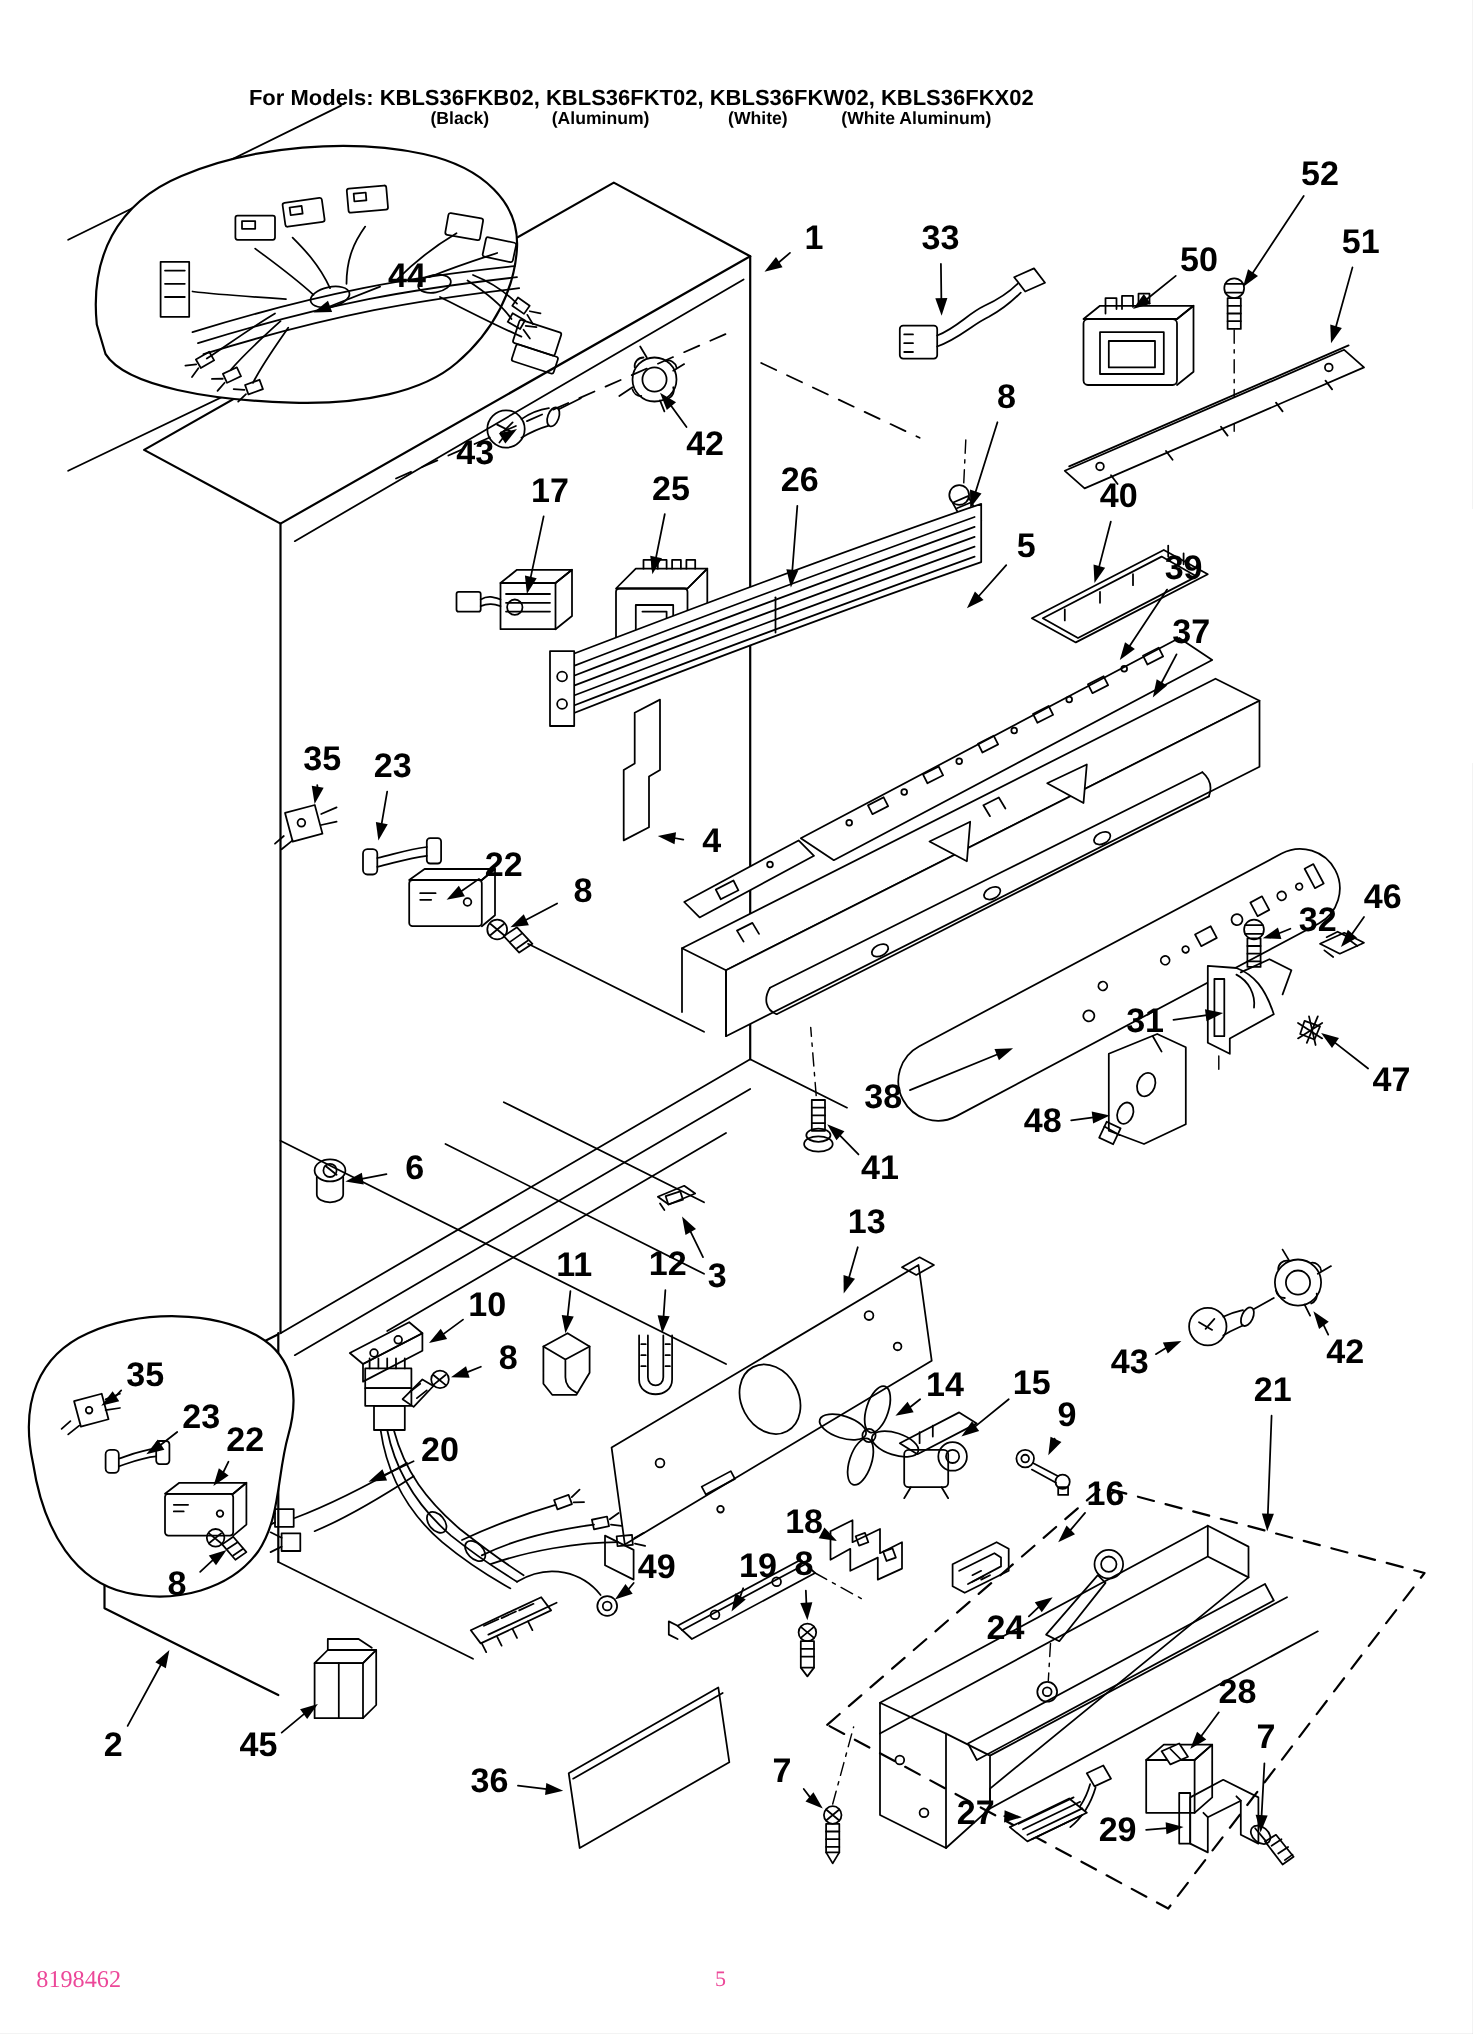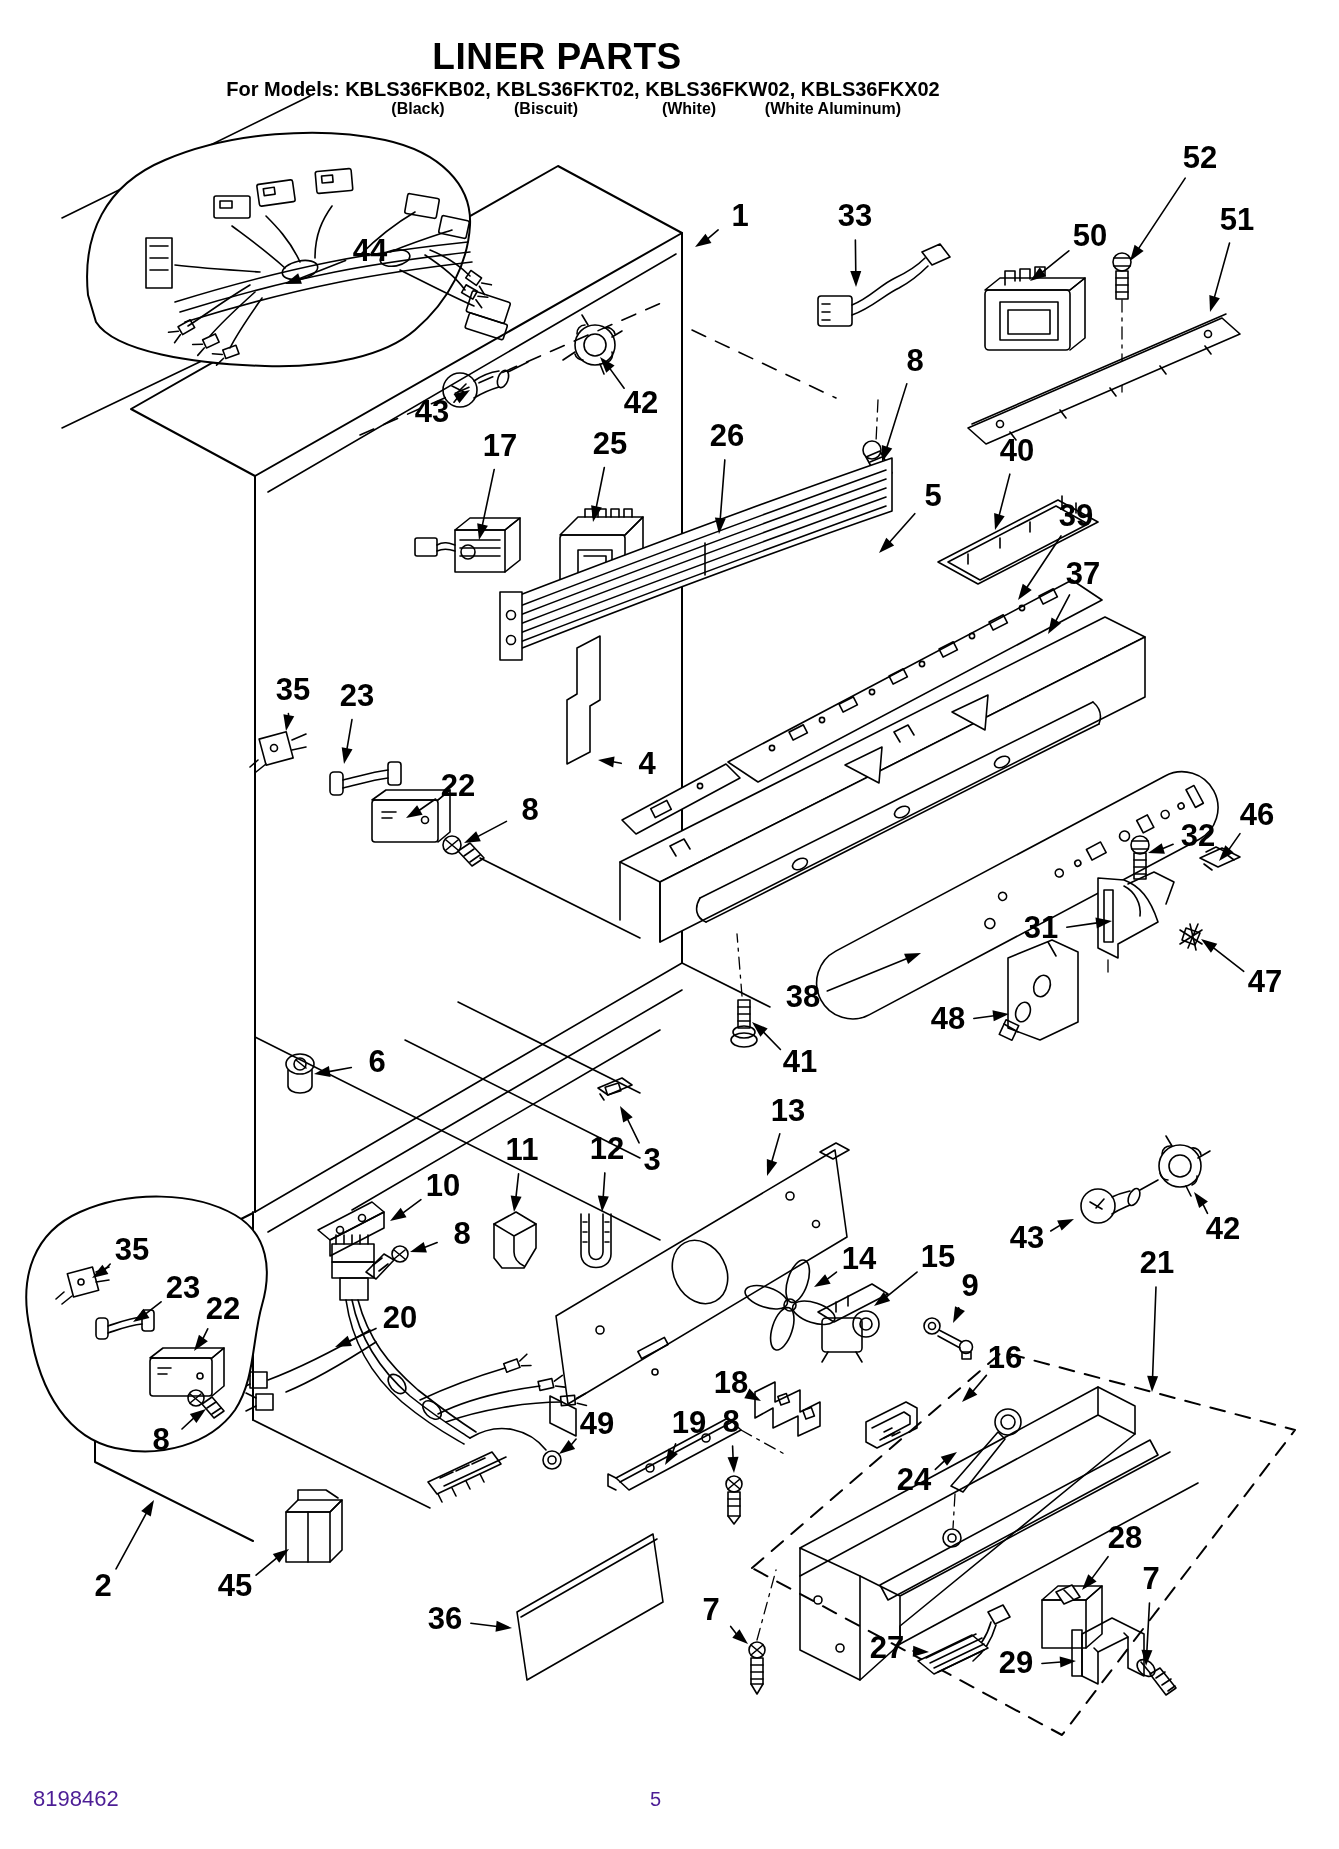--- a/index.html
+++ b/index.html
@@ -13,33 +13,32 @@
   #art .w{fill:#fff;}
   #art .blk{fill:#000;stroke:none;}
   #art .d{stroke-dasharray:15 11;}
   #art .dd{stroke-dasharray:12 6 3 6;stroke-width:1.3;}
   #art text{font-family:"Liberation Sans",sans-serif;font-weight:bold;font-size:31px;
       fill:#000;stroke:none;text-anchor:middle;dominant-baseline:middle;}
   .hdr{position:absolute;transform:translateX(-50%);white-space:nowrap;color:#000;font-weight:bold;}
   #title{top:36px;font-size:37px;letter-spacing:.5px;}
   #models{top:78px;font-size:20px;text-align:center;}
   .clr{top:100px;font-size:16px;}
-  .foot{position:absolute;color:#4c1d95;font-weight:normal;}
+  .foot{position:absolute;color:#ec4899;font-weight:normal;font-family:Liberation Serif, serif;}
   #docnum{left:33px;top:1786px;font-size:22px;}
   #pagenum{left:650px;top:1788px;font-size:20px;}
 </style>
 </head>
 <body>
 
 <div id="page">
 
-  <div id="title" class="hdr" style="left:557px">LINER PARTS</div>
   <div id="models" class="hdr" style="left:583px">For Models: KBLS36FKB02, KBLS36FKT02, KBLS36FKW02, KBLS36FKX02</div>
   <div class="hdr clr" style="left:418px">(Black)</div>
-  <div class="hdr clr" style="left:546px">(Biscuit)</div>
+  <div class="hdr clr" style="left:546px">(Aluminum)</div>
   <div class="hdr clr" style="left:689px">(White)</div>
   <div class="hdr clr" style="left:833px">(White Aluminum)</div>
 
   <svg id="art" width="1339" height="1849" viewBox="0 0 1339 1849">
 
     <g>
       <path d="M62,218 L310,96"></path>
       <path d="M62,428 L235,345"></path>
       <path class="thick" d="M131,409 L558,166 L682,233 L255,476 Z"></path>
       <path d="M268,492 L676,254"></path>

